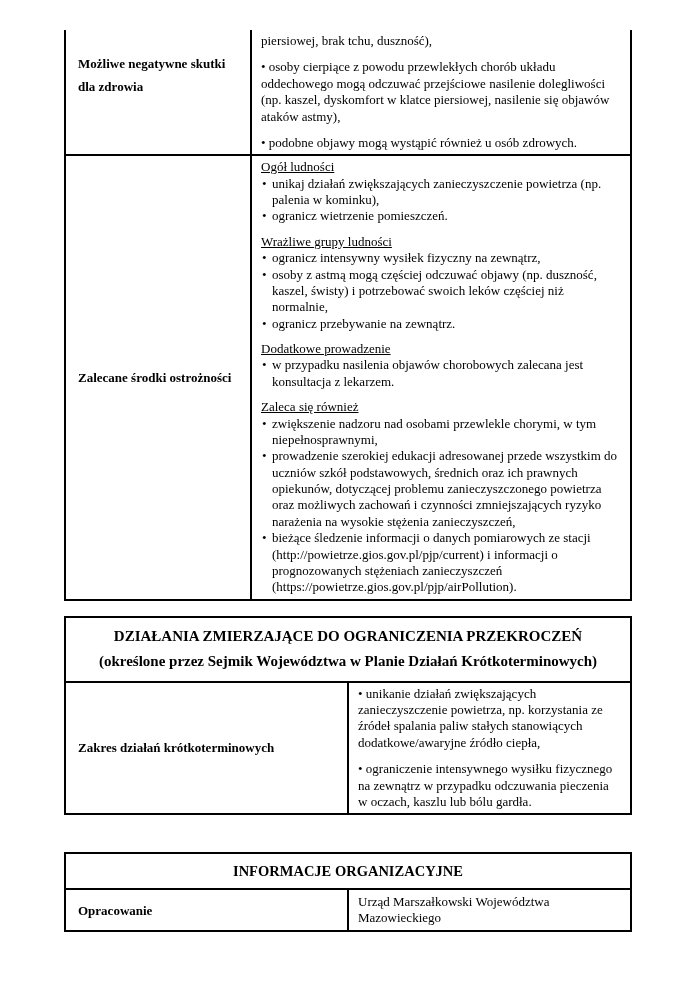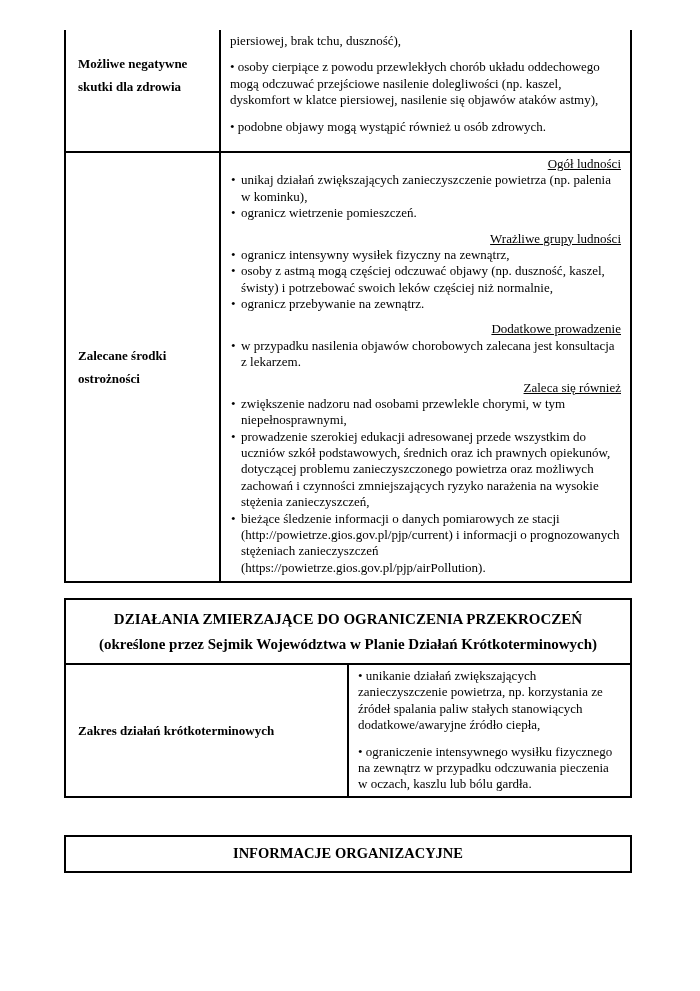--- a/index.html
+++ b/index.html
@@ -12,32 +12,32 @@
     width:568px; margin-left:64px;
   }
   .doc-table td { border:2px solid #000; box-sizing:border-box; }
 
   
   .t1 { margin-top:30px; }
   .t1, .t1 tr.r1 td { border-top:0 !important; }
   .t1 tr.r1 { height:122px; }
   .t1 tr.r2 { height:430px; }
 
-  .label-col { width:155px; vertical-align:top; padding:2px 8px 2px 12px; }
+  .label-col { width:186px; vertical-align:top; padding:2px 8px 2px 12px; }
   .label { font-weight:bold; font-size:13px; line-height:1.78; }
   .pad-top { padding-top:22px; }
   .v-mid { vertical-align:middle; }
 
   .content-col { vertical-align:top; padding:3px 9px; font-size:13px; line-height:1.26; }
   .content-col p { margin:0 0 10px 0; }
   .content-col p:last-child { margin-bottom:0; }
 
   .group { margin-bottom:9px; }
   .group:last-child { margin-bottom:0; }
-  .g-head { text-decoration:underline;text-align:right; }
+  .g-head { text-decoration:underline; }
   .b-list { margin:0; padding:0; list-style:none; }
   .b-list li { position:relative; padding-left:11px; }
   .b-list li::before { content:"\2022"; position:absolute; left:1px; }
 
   
   .t2 { margin-top:15px; }
   .t2-head {
     text-align:center; font-weight:bold; font-size:15px; line-height:1.65;
     height:65px; vertical-align:middle; padding:6px 12px;
   }
@@ -133,16 +133,22 @@
       </td>
     </tr>
   </tbody>
     </table>
 
   <table class="doc-table t3">
     <tbody>
         <tr>
       <td colspan="2" class="t3-head">INFORMACJE ORGANIZACYJNE</td>
     </tr>
+    <tr class="data-row">
+      <td class="label-col">
+        <span class="label">Opracowanie</span>
+      </td>
+      <td class="value-col">Urząd Marszałkowski Województwa Mazowieckiego</td>
+    </tr>
   </tbody>
     </table>
 
 </div>
 
 </body></html>

